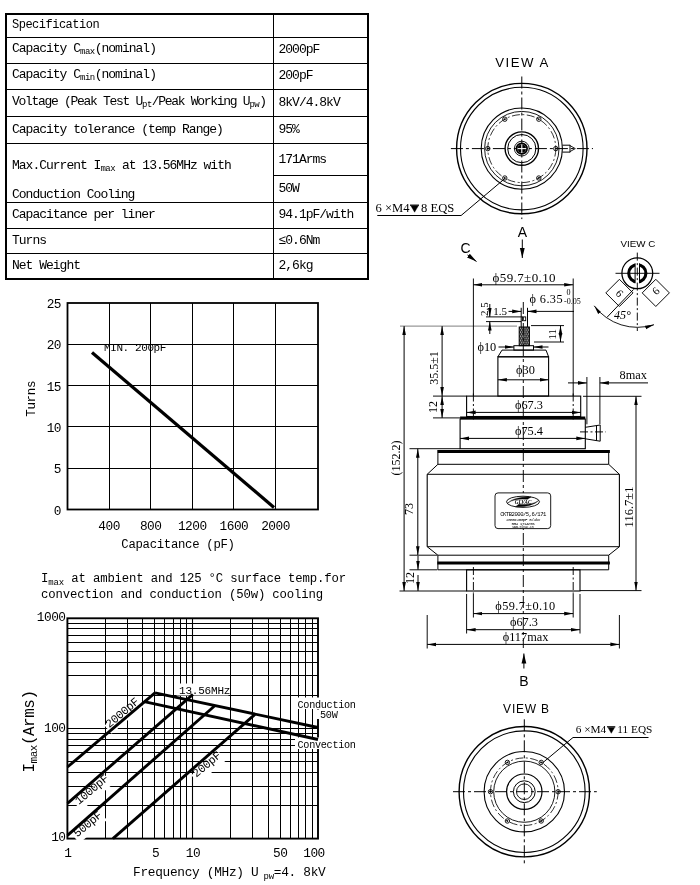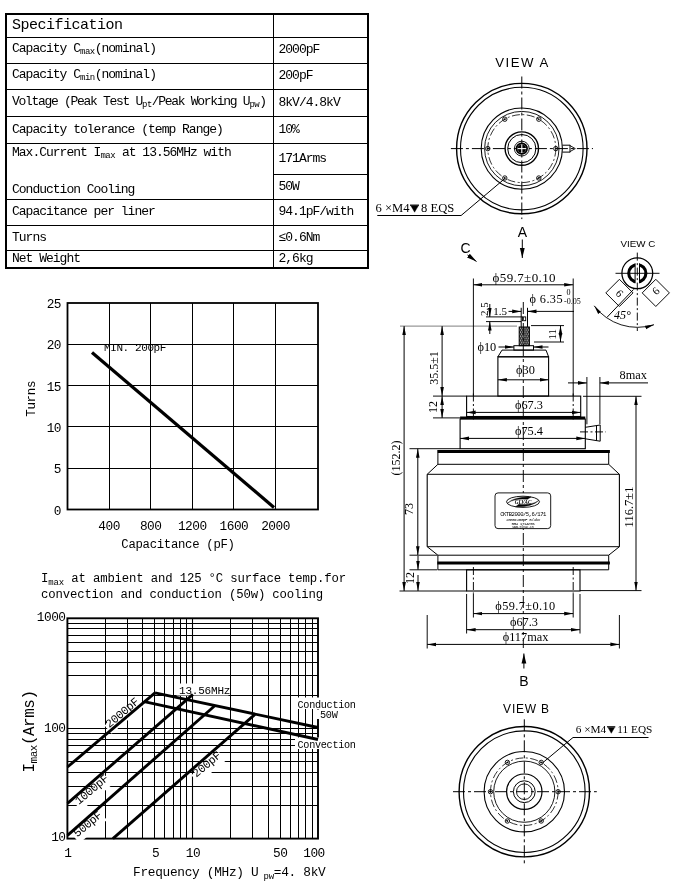--- a/index.html
+++ b/index.html
@@ -1,20 +1,20 @@
 <!DOCTYPE html>
 <html><head><meta charset="utf-8">
 <style>
 html,body{margin:0;padding:0;background:#fff}
 #page{position:relative;width:700px;height:885px;background:#fff;overflow:hidden}
 #spec{position:absolute;left:5px;top:13px;width:362px;border-collapse:collapse;table-layout:fixed;
   font-family:"Liberation Mono",monospace;font-size:13px;color:#000}
 #spec td{border:1px solid #000;padding:0 0 0 5px;letter-spacing:-1px;line-height:1.05;vertical-align:middle;overflow:hidden;white-space:nowrap}
 #spec{border:2px solid #000}
-#spec td.hd{font-size:15px;letter-spacing:-0.5px}
+#spec td.hd{font-size:12px;letter-spacing:-0.5px}
 #spec td.tight{letter-spacing:-1.3px}
 #spec sub{font-size:9px;letter-spacing:-0.5px;vertical-align:-2px}
 svg{position:absolute;left:0;top:0}
 </style></head>
 <body>
 <div id="page">
 
 <table id="spec">
 <colgroup>
         <col style="width:267px">
@@ -32,41 +32,41 @@
 <tr style="height:26px">
           <td>Capacity C<sub>min</sub>(nominal)</td>
           <td>200pF</td>
         </tr>
 <tr style="height:27px">
           <td class="tight">Voltage (Peak Test U<sub>pt</sub>/Peak Working U<sub>pw</sub>)</td>
           <td>8kV/4.8kV</td>
         </tr>
 <tr style="height:27px">
           <td>Capacity tolerance (temp Range)</td>
-          <td>10%</td>
+          <td>95%</td>
         </tr>
 <tr style="height:31px">
           <td rowspan="2" style="vertical-align:top">
-            <div style="margin-top:2px">Max.Current I<sub>max</sub> at 13.56MHz with</div>
-            <div style="margin-top:22px">Conduction Cooling</div>
+            <div style="margin-top:15px">Max.Current I<sub>max</sub> at 13.56MHz with</div>
+            <div style="margin-top:14px">Conduction Cooling</div>
           </td>
           <td>171Arms</td>
         </tr>
 <tr style="height:25px">
           <td>50W</td>
         </tr>
 <tr style="height:26px">
           <td>Capacitance per liner</td>
           <td>94.1pF/with</td>
         </tr>
 <tr style="height:25px">
           <td>Turns</td>
           <td>≤0.6Nm</td>
         </tr>
-<tr style="height:18px">
+<tr style="height:26px">
           <td>Net Weight</td>
           <td>2,6kg</td>
         </tr>
 </tbody>
     </table>
 
 <svg width="700" height="885" viewBox="0 0 700 885">
 <defs>
 <marker id="da" markerWidth="10" markerHeight="6" refX="9" refY="2.6" orient="auto-start-reverse" markerUnits="userSpaceOnUse">
           <path d="M0,0.8 L9,2.6 L0,4.4 Z" fill="#000"></path>

